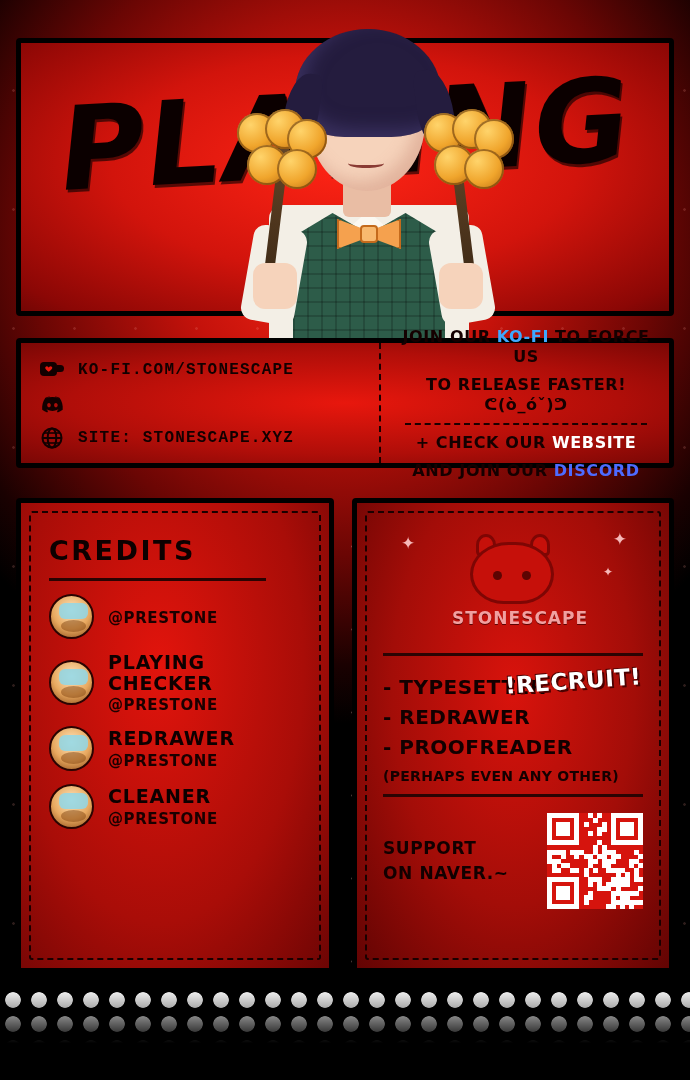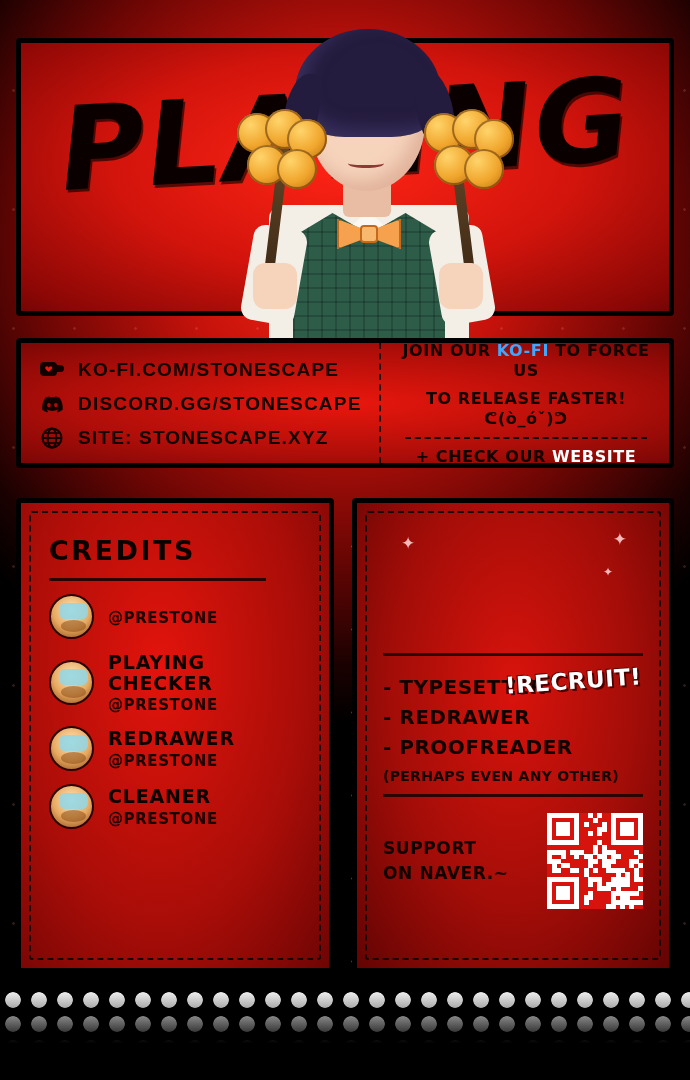--- a/index.html
+++ b/index.html
@@ -138,22 +138,22 @@
     background: radial-gradient(ellipse at 50% 50%, #e8170d 0%, #b00e09 60%, #7a0705 100%);
     display:flex;
   }
   .links-left {
     width:360px; padding:12px 10px 10px 18px;
     border-right:2px dashed #1a0000;
     display:flex; flex-direction:column; justify-content:center; gap:10px;
   }
   .link-row { display:flex; align-items:center; gap:13px; }
   .link-row .lbl {
-    font-family:Liberation Sans, sans-serif;
-    font-weight:bold; font-size:19px; letter-spacing:1.2px;
+    font-family:Liberation Mono, monospace;
+    font-weight:bold; font-size:16px; letter-spacing:1.2px;
     color:#120000;
   }
   .ic { width:26px; height:24px; flex:0 0 26px; position:relative; }
   .ic svg { display:block; width:26px; height:24px; }
   .links-right {
     flex:1; padding:12px 12px 10px 14px;
     display:flex; flex-direction:column; justify-content:center; align-items:center; gap:8px;
     text-align:center;
   }
   .promo {
@@ -356,21 +356,20 @@
         </span>
         <span class="lbl">KO-FI.COM/STONESCAPE</span>
       </div>
 
       <div class="link-row">
         <span class="ic">
           <svg viewBox="0 0 26 24" aria-hidden="true">
             <path d="M20.5 5.8A16 16 0 0 0 16.4 4.5l-.3.6a12 12 0 0 1 3.6 1.3 14.6 14.6 0 0 0-12.5 0 12 12 0 0 1 3.6-1.3l-.3-.6A16 16 0 0 0 6.4 5.8C3.6 9.9 2.9 13.9 3.2 17.8a16.6 16.6 0 0 0 5 2.6l1-1.7a10.8 10.8 0 0 1-1.7-.8l.4-.3a11.8 11.8 0 0 0 11.1 0l.4.3c-.5.3-1.1.6-1.7.8l1 1.7a16.6 16.6 0 0 0 5-2.6c.4-4.5-.6-8.5-3.2-12zM10 15.3c-1 0-1.8-.9-1.8-2.1s.8-2.1 1.8-2.1 1.8 1 1.8 2.1-.8 2.1-1.8 2.1zm6.9 0c-1 0-1.8-.9-1.8-2.1s.8-2.1 1.8-2.1 1.8 1 1.8 2.1-.8 2.1-1.8 2.1z" fill="#120000"></path>
           </svg>
         </span>
-        <span class="lbl">DISCORD.GG/STONESCAPE</span>
       </div>
 
       <div class="link-row">
         <span class="ic">
           <svg viewBox="0 0 26 24" aria-hidden="true">
             <circle cx="13" cy="12" r="9.5" fill="none" stroke="#120000" stroke-width="2"></circle>
             <ellipse cx="13" cy="12" rx="4.3" ry="9.5" fill="none" stroke="#120000" stroke-width="2"></ellipse>
             <line x1="3.5" y1="12" x2="22.5" y2="12" stroke="#120000" stroke-width="2"></line>
             <line x1="5" y1="7" x2="21" y2="7" stroke="#120000" stroke-width="1.6"></line>
             <line x1="5" y1="17" x2="21" y2="17" stroke="#120000" stroke-width="1.6"></line>
@@ -383,20 +382,23 @@
 
     <div class="links-right">
       <div class="promo">
         <span>JOIN OUR </span><span class="kofi">KO-FI</span><span> TO FORCE US</span>
       </div>
       <div class="promo">TO RELEASE FASTER! ᕦ⁠(⁠ò_óˇ⁠)⁠ᕤ</div>
       <div class="promo-dash"></div>
       <div class="promo">
         <span>+ CHECK OUR </span><span class="website">WEBSITE</span>
       </div>
+      <div class="promo">
+        <span>AND JOIN OUR </span><span class="discord">DISCORD</span>
+      </div>
     </div>
   </div>
 
   <div class="credits-panel">
     <div class="credits-inner">
       <div class="credits-title">CREDITS</div>
       <div class="credits-rule"></div>
 
       <div class="credit-row">
         <div class="avatar"></div>
@@ -432,20 +434,29 @@
     </div>
   </div>
 
   <div class="recruit-panel">
     <div class="recruit-inner">
 
       <div class="logo-wrap">
         <span class="spark s1">✦</span>
         <span class="spark s2">✦</span>
         <span class="spark s3">✦</span>
+        <div class="logo-mark">
+          <div class="logo-ear l"></div>
+          <div class="logo-ear r"></div>
+          <div class="logo-blob">
+              <span class="l"></span>
+              <span class="r"></span>
+            </div>
+          <div class="logo-text">STONESCAPE</div>
+        </div>
       </div>
 
       <div class="rule-dark"></div>
 
       <div class="recruit-row">
         <div class="recruit-badge">!RECRUIT!</div>
         <div class="recruit-list">- TYPESETTER</div>
         <div class="recruit-list">- REDRAWER</div>
         <div class="recruit-list">- PROOFREADER</div>
         <div class="recruit-note">(PERHAPS EVEN ANY OTHER)</div>

